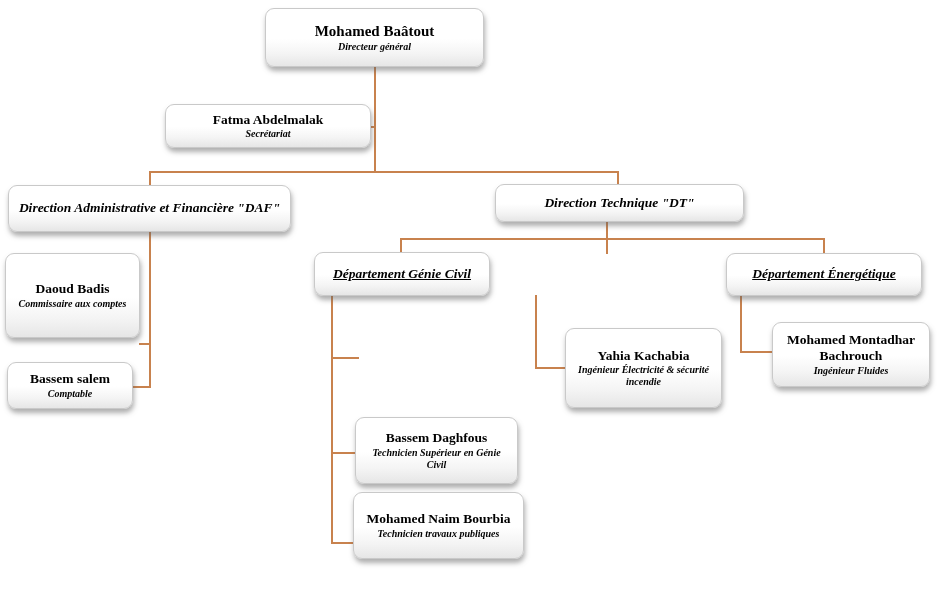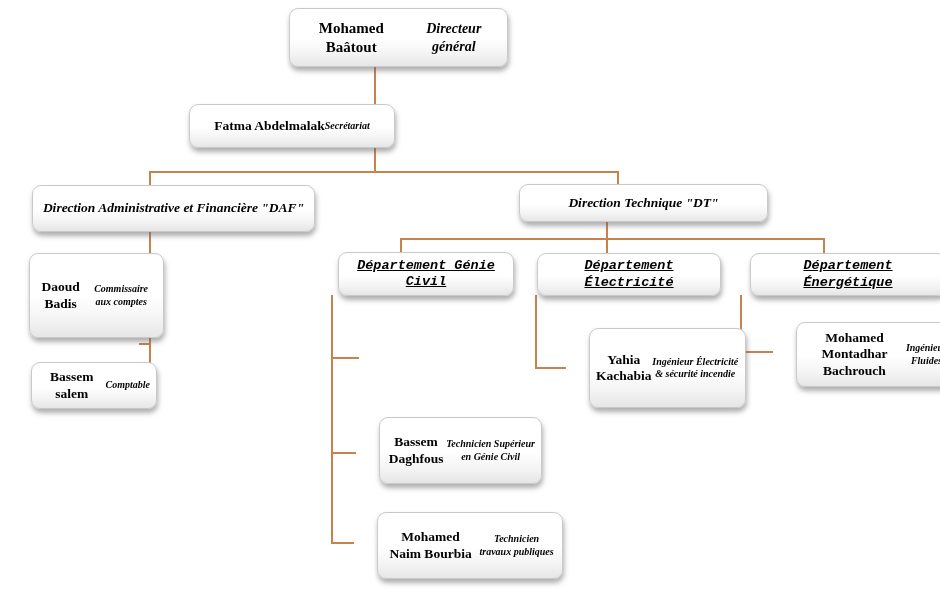--- a/index.html
+++ b/index.html
@@ -2,28 +2,28 @@
 <html><head>
 <meta charset="utf-8">
 <style>
   html,body{margin:0;padding:0;background:#ffffff;}
   #canvas{position:relative;width:940px;height:589px;background:#ffffff;overflow:hidden;
           font-family:"Liberation Serif",serif;color:#000;}
   .node{position:absolute;box-sizing:border-box;
         background:linear-gradient(180deg,#ffffff 52%,#f4f4f4 78%,#e6e6e6 100%);
         border:1px solid #c9c9c9;border-radius:9px;
         box-shadow:1px 4px 5px rgba(95,95,95,.5);
-        display:flex;align-items:center;justify-content:center;
-        text-align:center;padding:2px 6px;line-height:1.22;margin-left:24px;}
+        display:flex;flex-direction:column;align-items:center;justify-content:center;
+        text-align:center;padding:2px 6px;line-height:1.22;}
   .name{font-weight:700;font-size:13.5px;}
   .role{font-weight:700;font-style:italic;font-size:10px;}
   .title{font-weight:700;font-style:italic;font-size:13.5px;}
   .lg .name{font-size:15px;}
-  .lg .role{font-size:14px;}
-  .underline .title{text-decoration:underline;font-family:Liberation Mono, monospace;}
+  .lg .role{font-size:10px;}
+  .underline .title{text-decoration:underline;}
   .hl,.vl{position:absolute;background:#C8824E;}
   .hl{height:2px;}
   .vl{width:2px;}
 </style>
 </head>
 <body>
 
 <div id="canvas">
 
   <div class="vl" style="left:374px;top:66px;height:106px"></div>
@@ -73,35 +73,32 @@
 
   <div class="node" style="left:7px;top:362px;width:126px;height:47px">
     <div class="name">Bassem salem</div>
     <div class="role">Comptable</div>
   </div>
 
   <div class="node underline" style="left:314px;top:252px;width:176px;height:44px">
     <div class="title">Département Génie Civil</div>
   </div>
 
-  <div class="node underline" style="left:513px;top:253px;width:184px;height:43px">
-    <div class="title">Département Électricité</div>
-  </div>
 
   <div class="node underline" style="left:726px;top:253px;width:196px;height:43px">
     <div class="title">Département Énergétique</div>
   </div>
 
 
   <div class="node" style="left:355px;top:417px;width:163px;height:67px">
     <div class="name">Bassem Daghfous</div>
     <div class="role">Technicien Supérieur en Génie Civil</div>
   </div>
 
-  <div class="node" style="left:353px;top:512px;width:186px;height:67px">
+  <div class="node" style="left:353px;top:492px;width:171px;height:67px">
     <div class="name">Mohamed Naim Bourbia</div>
     <div class="role">Technicien travaux publiques</div>
   </div>
 
   <div class="node" style="left:565px;top:328px;width:157px;height:80px">
     <div class="name">Yahia Kachabia</div>
     <div class="role">Ingénieur Électricité &amp; sécurité incendie</div>
   </div>
 
   <div class="node" style="left:772px;top:322px;width:158px;height:65px">

